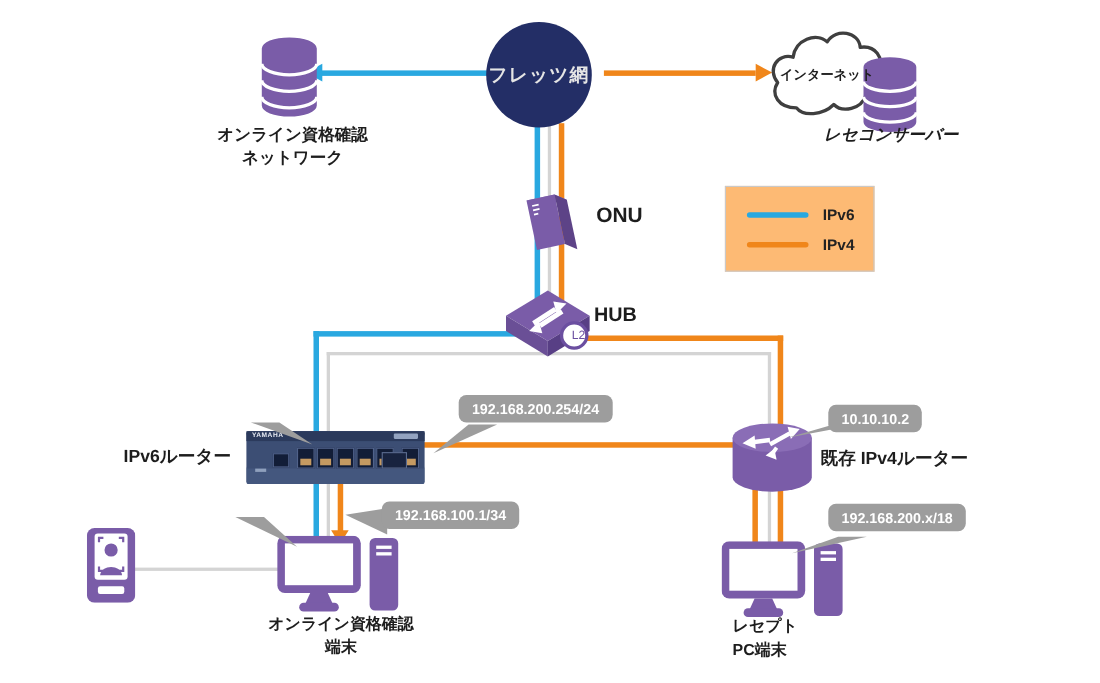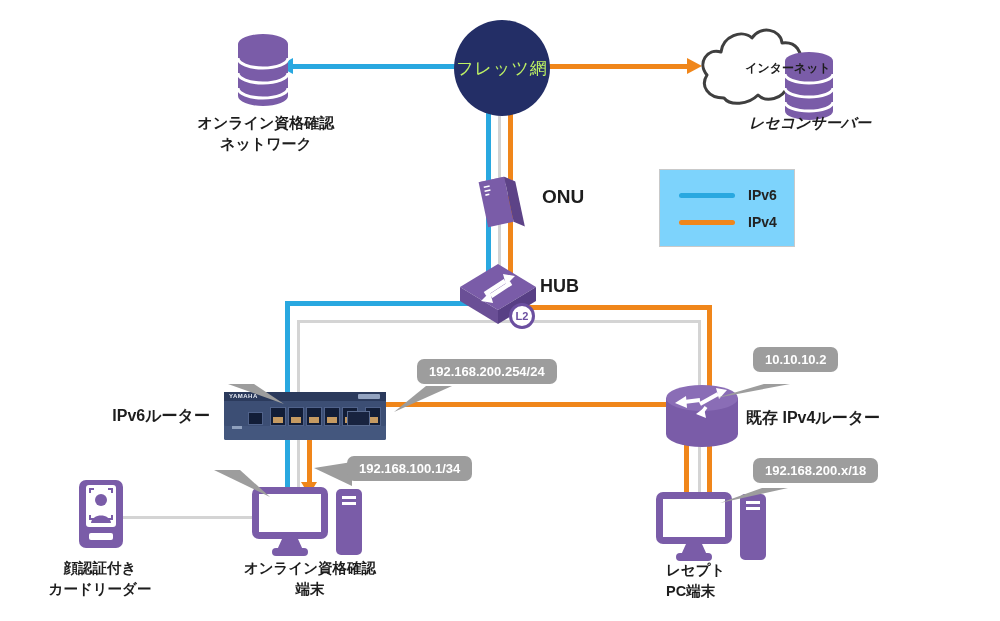--- a/index.html
+++ b/index.html
@@ -9,55 +9,55 @@
   .cyan{background:#29a8e0;}
   .orange{background:#f0861a;}
   .gline{background:#d4d4d4;}
   
   .tri{position:absolute;width:0;height:0;z-index:1;}
   
   .lbl{position:absolute;font-weight:bold;color:#1d1d1d;white-space:pre-line;z-index:6;line-height:1.42;}
   .ctr{text-align:center;}
   .rgt{text-align:right;}
   
-  .flets{position:absolute;left:454px;top:20px;width:96px;height:96px;border-radius:50%;
-         background:#232e66;color:#bef264;display:flex;align-items:center;justify-content:center;
-         font-weight:normal;font-size:17px;letter-spacing:1px;z-index:3;}
+  .flets{position:absolute;left:442px;top:20px;width:96px;height:96px;border-radius:50%;
+         background:#232e66;color:#e5e5e5;display:flex;align-items:center;justify-content:center;
+         font-weight:bold;font-size:17px;letter-spacing:1px;z-index:3;}
   
   .badge{position:absolute;background:#9d9d9d;color:#fff;font-weight:bold;font-size:13px;
          padding:5px 12px;border-radius:7px;white-space:nowrap;z-index:5;}
   .badge.long{font-size:12.3px;padding:5px 9px;letter-spacing:-0.3px;}
   
-  .legend{position:absolute;left:659px;top:169px;width:136px;height:78px;background:#7dd3fc;
+  .legend{position:absolute;left:659px;top:169px;width:136px;height:78px;background:#fdba74;
           border:1px solid #c9c9c9;z-index:4;box-sizing:border-box;padding:17px 0 0 19px;}
   .legend .row{display:flex;align-items:center;margin-bottom:11px;}
   .legend .sw{width:56px;height:5px;border-radius:3px;}
   .legend .lt{margin-left:13px;font-size:14px;color:#222;font-weight:bold;}
   
   .icon{position:absolute;z-index:3;}
   
   .router6{position:absolute;left:224px;top:392px;width:162px;height:48px;background:#3c4e74;
            border-radius:2px;z-index:3;box-shadow:0 2px 0 #2b3a5c inset, 0 -14px 0 #44577e inset;}
   .r6top{position:absolute;left:0;top:0;right:0;height:9px;background:#2b3a5c;}
   .r6brand{position:absolute;left:5px;top:1px;font-size:6px;color:#e8ecf4;font-weight:bold;letter-spacing:0.5px;}
   .r6model{position:absolute;right:6px;top:2px;width:22px;height:5px;background:#93a3c0;border-radius:1px;}
   .r6ports{position:absolute;left:46px;top:15px;display:flex;gap:2px;}
   .r6ports .port{width:16px;height:19px;background:#121d37;border:1px solid #50628a;box-sizing:border-box;position:relative;}
   .r6ports .port i{position:absolute;left:2px;right:2px;bottom:2px;height:6px;background:#c59a62;display:block;}
   .port.sep{margin-left:5px;}
   .r6p-small{position:absolute;left:24px;top:20px;width:13px;height:11px;background:#121d37;border:1px solid #50628a;}
   .r6sfp{position:absolute;right:16px;top:19px;width:21px;height:13px;background:#18233f;border:1px solid #5a6b8f;}
   .r6led{position:absolute;left:8px;top:34px;width:10px;height:3px;background:#8fa0bd;}
   
-  .l2{position:absolute;left:509px;top:303px;width:26px;height:26px;border-radius:50%;background:#fff;
-      border:3px solid #6b4fa0;color:#6b4fa0;font-size:11px;font-weight:bold;display:flex;
-      align-items:center;justify-content:center;z-index:4;box-sizing:border-box;}
+  .l2{position:absolute;left:509px;top:292px;width:26px;height:26px;border-radius:50%;background:#fff;
+      border:3px solid #6b4fa0;color:#6b4fa0;font-size:11px;font-weight:normal;display:flex;
+      align-items:center;justify-content:flex-end;z-index:4;box-sizing:border-box;}
   .overlay{position:absolute;left:0;top:0;z-index:4;pointer-events:none;}
   .cloudtxt{position:absolute;left:706px;top:60px;width:92px;text-align:center;font-size:12px;
-            font-weight:bold;color:#1d1d1d;z-index:4;margin-left:36px;}
+            font-weight:bold;color:#1d1d1d;z-index:4;}
 </style>
 </head>
 <body>
 
 <div id="stage">
 
   <div class="ln cyan" style="left:292px;top:64px;width:164px;height:5px;"></div>
   <div class="tri" style="left:278px;top:58px;border-top:8px solid transparent;border-bottom:8px solid transparent;border-right:15px solid #29a8e0;"></div>
 
   <div class="ln orange" style="left:549px;top:64px;width:138px;height:5px;"></div>
@@ -209,22 +209,20 @@
     <g stroke="#7a5ca8" stroke-width="2" fill="none">
       <path d="M11,13 L11,9 L15,9"></path>
         <path d="M29,9 L33,9 L33,13"></path>
       <path d="M11,35 L11,39 L15,39"></path>
         <path d="M29,39 L33,39 L33,35"></path>
     </g>
     <circle cx="22" cy="20" r="6" fill="#7a5ca8"></circle>
     <path d="M12,43 C13,33 31,33 32,43 Z" fill="#7a5ca8"></path>
     <rect x="10" y="53" width="24" height="7" rx="2" fill="#ffffff"></rect>
   </svg>
-  <div class="lbl ctr" style="left:20px;top:558px;width:160px;font-size:14.5px;">顔認証付き
-カードリーダー</div>
 
   <svg class="icon" style="left:252px;top:487px;" width="112" height="76" viewBox="0 0 112 76">
     <rect x="0" y="0" width="76" height="52" rx="7" fill="#7a5ca8"></rect>
     <rect x="7" y="7" width="62" height="38" fill="#ffffff"></rect>
     <polygon points="30,52 46,52 51,63 25,63" fill="#7a5ca8"></polygon>
     <rect x="20" y="61" width="36" height="8" rx="4" fill="#7a5ca8"></rect>
     <rect x="84" y="2" width="26" height="66" rx="5" fill="#7a5ca8"></rect>
     <rect x="90" y="9" width="14" height="3" fill="#fff"></rect>
     <rect x="90" y="15" width="14" height="3" fill="#fff"></rect>
   </svg>
@@ -237,17 +235,17 @@
     <polygon points="30,52 46,52 51,63 25,63" fill="#7a5ca8"></polygon>
     <rect x="20" y="61" width="36" height="8" rx="4" fill="#7a5ca8"></rect>
     <rect x="84" y="2" width="26" height="66" rx="5" fill="#7a5ca8"></rect>
     <rect x="90" y="9" width="14" height="3" fill="#fff"></rect>
     <rect x="90" y="15" width="14" height="3" fill="#fff"></rect>
   </svg>
   <div class="lbl" style="left:666px;top:560px;font-size:14.5px;">レセプト
 PC端末</div>
 
   <div class="badge" style="left:417px;top:359px;">192.168.200.254/24</div>
-  <div class="badge" style="left:753px;top:347px;">10.10.10.2</div>
+  <div class="badge" style="left:753px;top:368px;">10.10.10.2</div>
   <div class="badge" style="left:347px;top:456px;">192.168.100.1/34</div>
   <div class="badge" style="left:753px;top:458px;">192.168.200.x/18</div>
 
 </div>
 
 </body></html>

